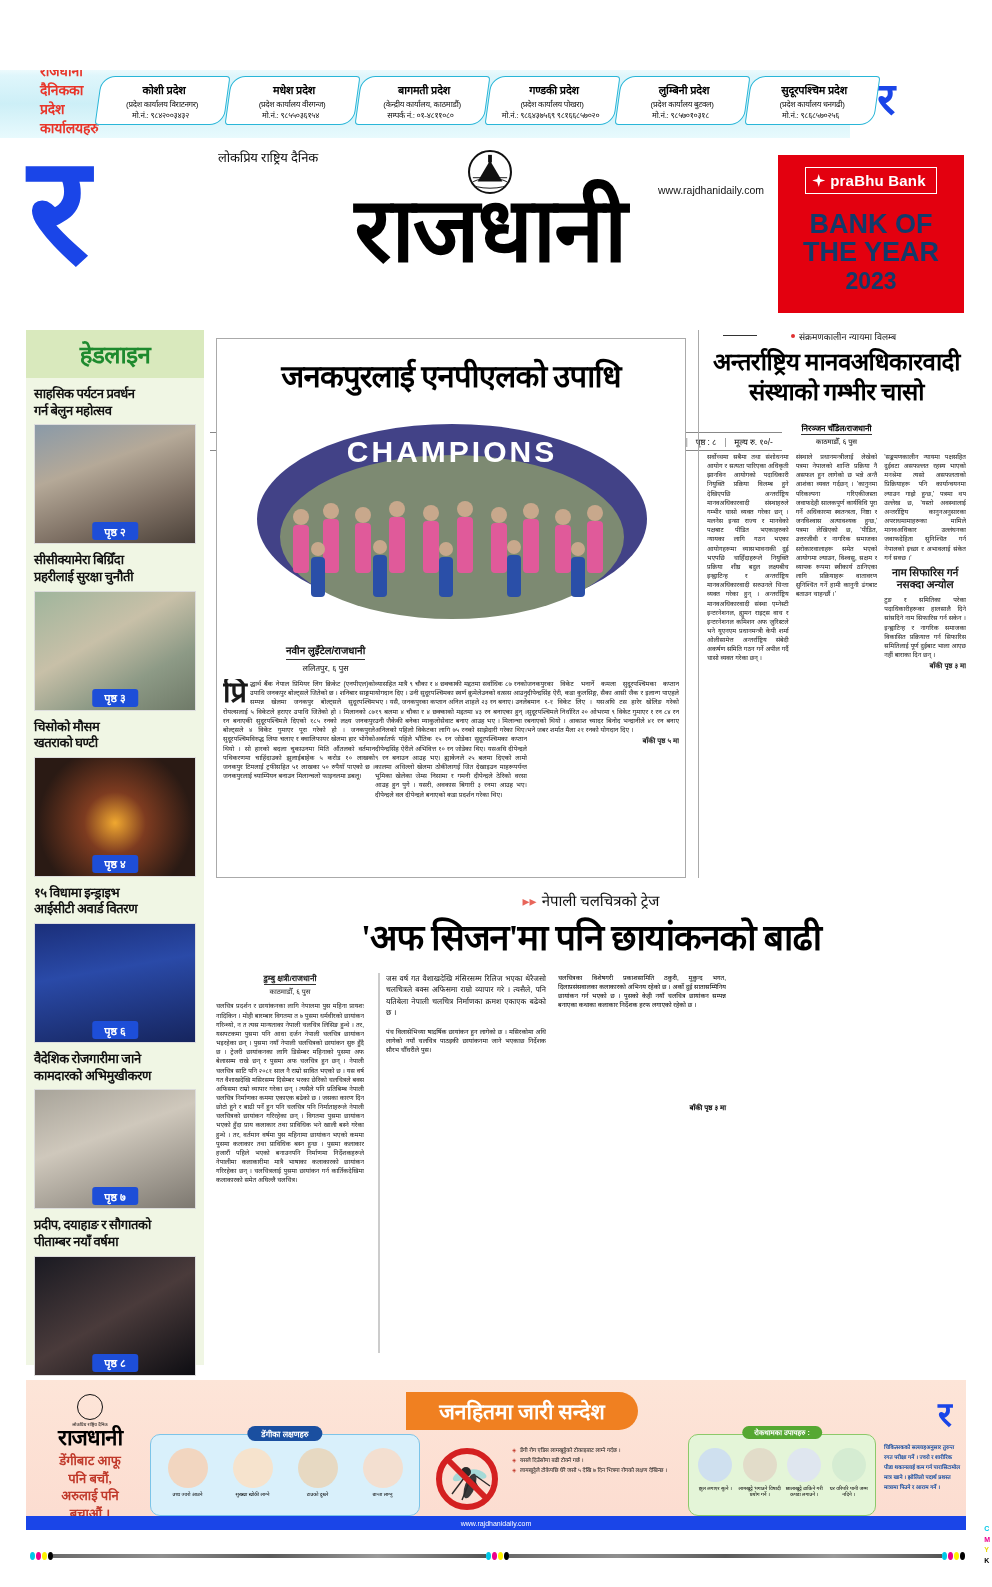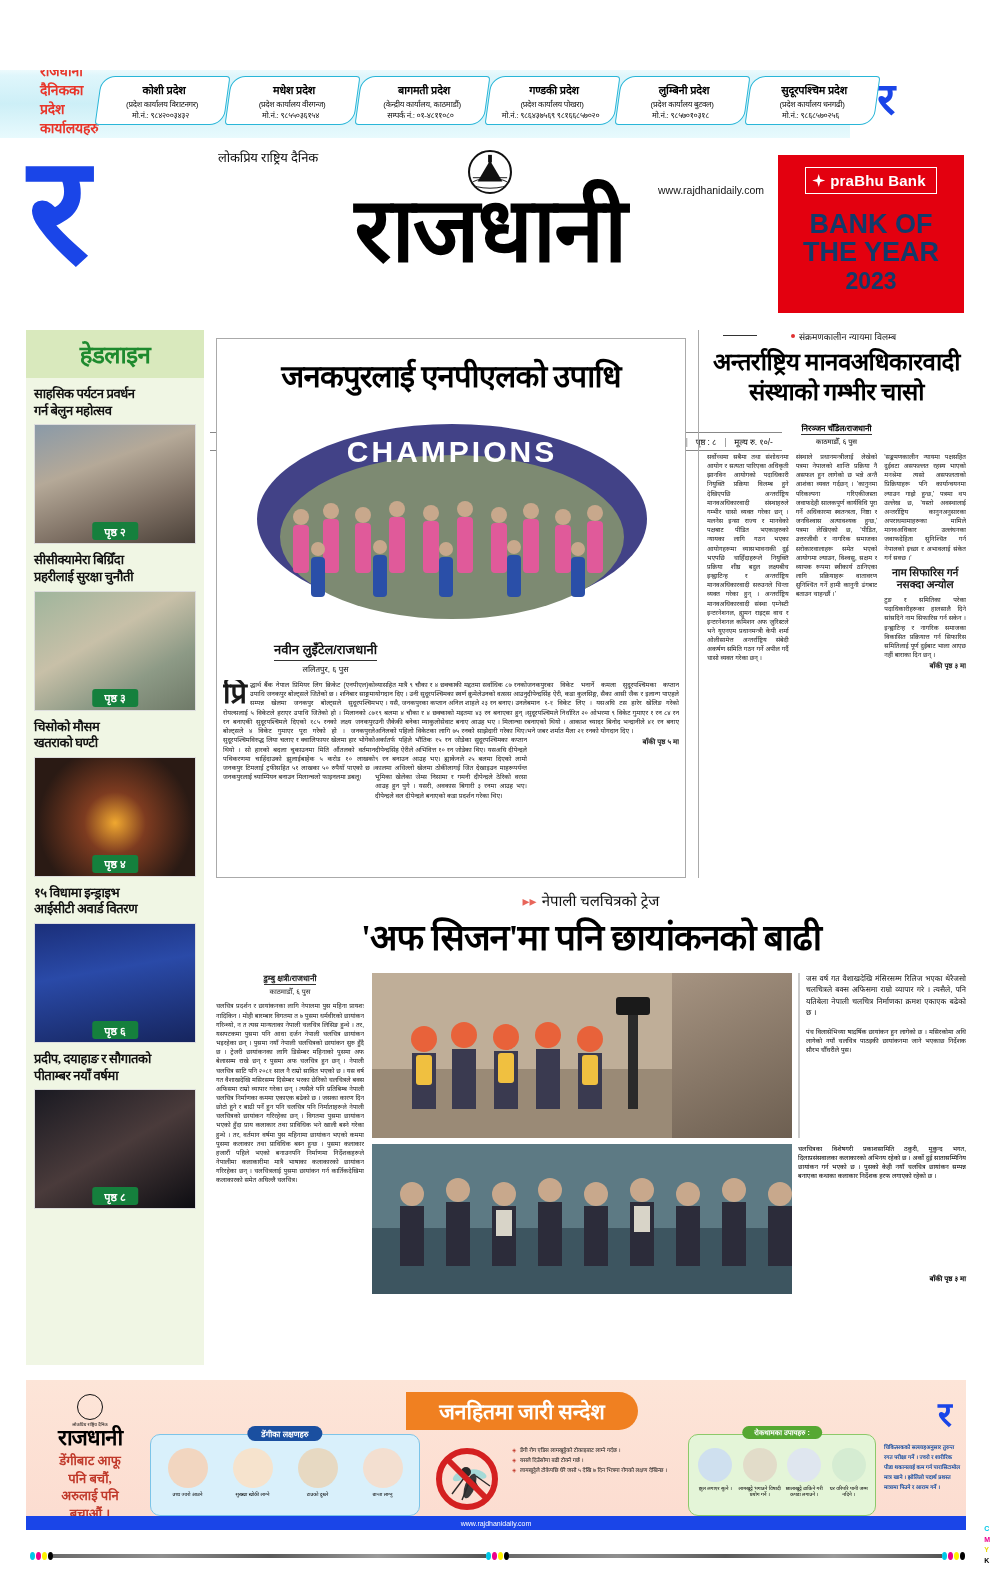--- a/index.html
+++ b/index.html
@@ -132,40 +132,40 @@
     line-height: 1.28; font-family: "Liberation Serif", serif;
     letter-spacing: -0.4px;
   }
   .sb-photo {
     position: relative; margin-top: 5px; height: 120px; overflow: hidden;
     border: 1px solid #ddd;
   }
   .sb-photo .ph { width: 100%; height: 100%; }
   .sb-page {
     position: absolute; left: 50%; transform: translateX(-50%); bottom: 3px;
-    background: #15803d; color: #fff; font-size: 11px; font-weight: bold;
+    background: #1d4ed8; color: #fff; font-size: 11px; font-weight: bold;
     padding: 1.5px 12px; border-radius: 3px;
   }
 
   
   .lead {
     position: absolute; left: 216px; top: 338px; width: 470px; height: 540px;
     border: 1px solid #aaa; background: #fff; padding: 6px;
   }
   .lead-head {
     text-align: center; font-size: 31px; font-weight: bold; color: #000;
     font-family: "Liberation Serif", serif; letter-spacing: -0.8px;
     padding: 9px 0 11px;
   }
   .lead-photo { height: 225px; position: relative; overflow: hidden; }
   .lead-byline {
     margin-top: 8px; text-align: center; width: 45%;
   }
   .lead-author {
-    font-size: 13px; font-weight: bold; color: #111;
+    font-size: 10px; font-weight: bold; color: #111;
     border-bottom: 1px solid #333; padding-bottom: 2px;
     display: inline-block;
   }
   .lead-place { font-size: 8px; color: #111; margin-top: 2px; }
   .lead-cols {
     margin-top: 6px; display: flex; gap: 0; height: 215px;
   }
   .lead-col {
     flex: 1; font-size: 6.5px; line-height: 1.42; color: #1a1a1a;
     text-align: justify; overflow: hidden;
@@ -231,21 +231,21 @@
     margin-top: 2px;
   }
   .ft-body { display: flex; gap: 8px; margin-top: 12px; height: 380px; }
   .ft-textcol {
     width: 148px; font-size: 6.4px; line-height: 1.43; text-align: justify;
     color: #1a1a1a; overflow: hidden;
   }
   .ft-byline { text-align: center; margin-bottom: 4px; }
   .ft-author { font-size: 8px; font-weight: bold; border-bottom: 1px solid #333; display:inline-block; }
   .ft-place { font-size: 7px; margin-top: 2px; }
-  .ft-photos { flex: 1; display: flex; flex-direction: column; gap: 6px; }
+  .ft-photos { flex: 1; display: flex; flex-direction: row; gap: 6px; }
   .ft-photo-row { display: flex; gap: 6px; }
   .ft-quote {
     width: 168px; font-size: 7.6px; line-height: 1.5; color: #111;
     border-left: 2px solid #ccc; padding-left: 6px; text-align: justify;
   }
 
   
   .bottom-ad {
     position: absolute; left: 26px; top: 1380px; width: 940px; height: 150px;
     background: linear-gradient(to bottom, #fde5d8 0%, #fcdcd0 100%);
@@ -459,20 +459,30 @@
     <div class="sb-title">
       <div>१५ विधामा इन्ड्राइभ</div>
       <div>आईसीटी अवार्ड वितरण</div>
     </div>
     <div class="sb-photo">
       <div class="ph ph-award"></div>
       <div class="sb-page">पृष्ठ ६</div>
     </div>
   </div>
 
+  <div class="sb-item">
+    <div class="sb-title">
+      <div>वैदेशिक रोजगारीमा जाने</div>
+      <div>कामदारको अभिमुखीकरण</div>
+    </div>
+    <div class="sb-photo">
+      <div class="ph ph-airport"></div>
+      <div class="sb-page">पृष्ठ ७</div>
+    </div>
+  </div>
 
   <div class="sb-item">
     <div class="sb-title">
       <div>प्रदीप, दयाहाङ र सौगातको</div>
       <div>पीताम्बर नयाँ वर्षमा</div>
     </div>
     <div class="sb-photo">
       <div class="ph ph-movie"></div>
       <div class="sb-page">पृष्ठ ८</div>
     </div>

